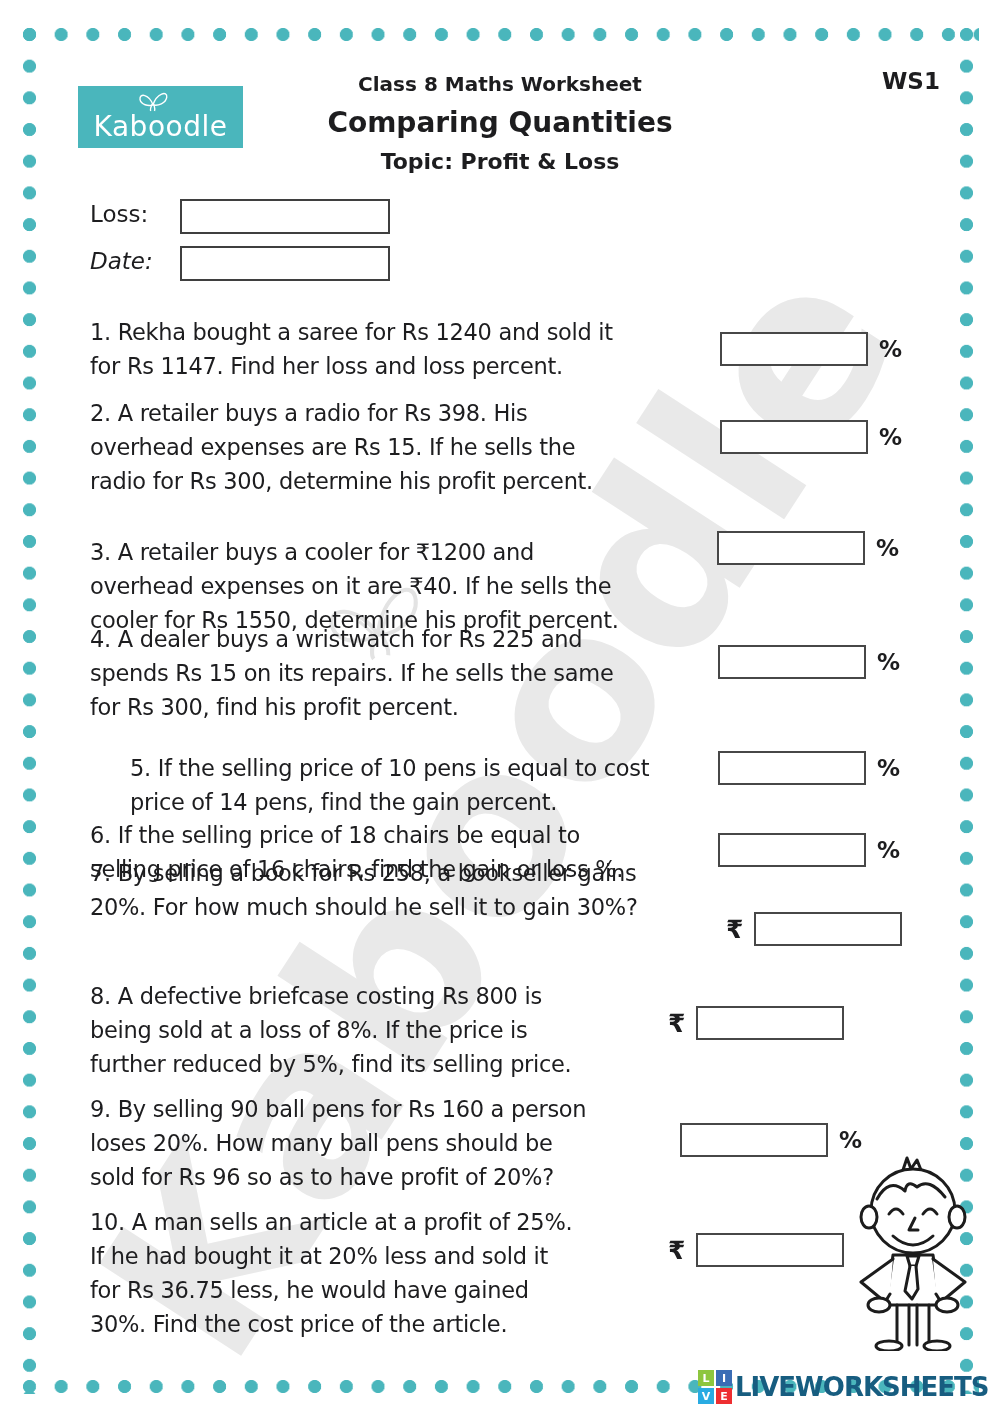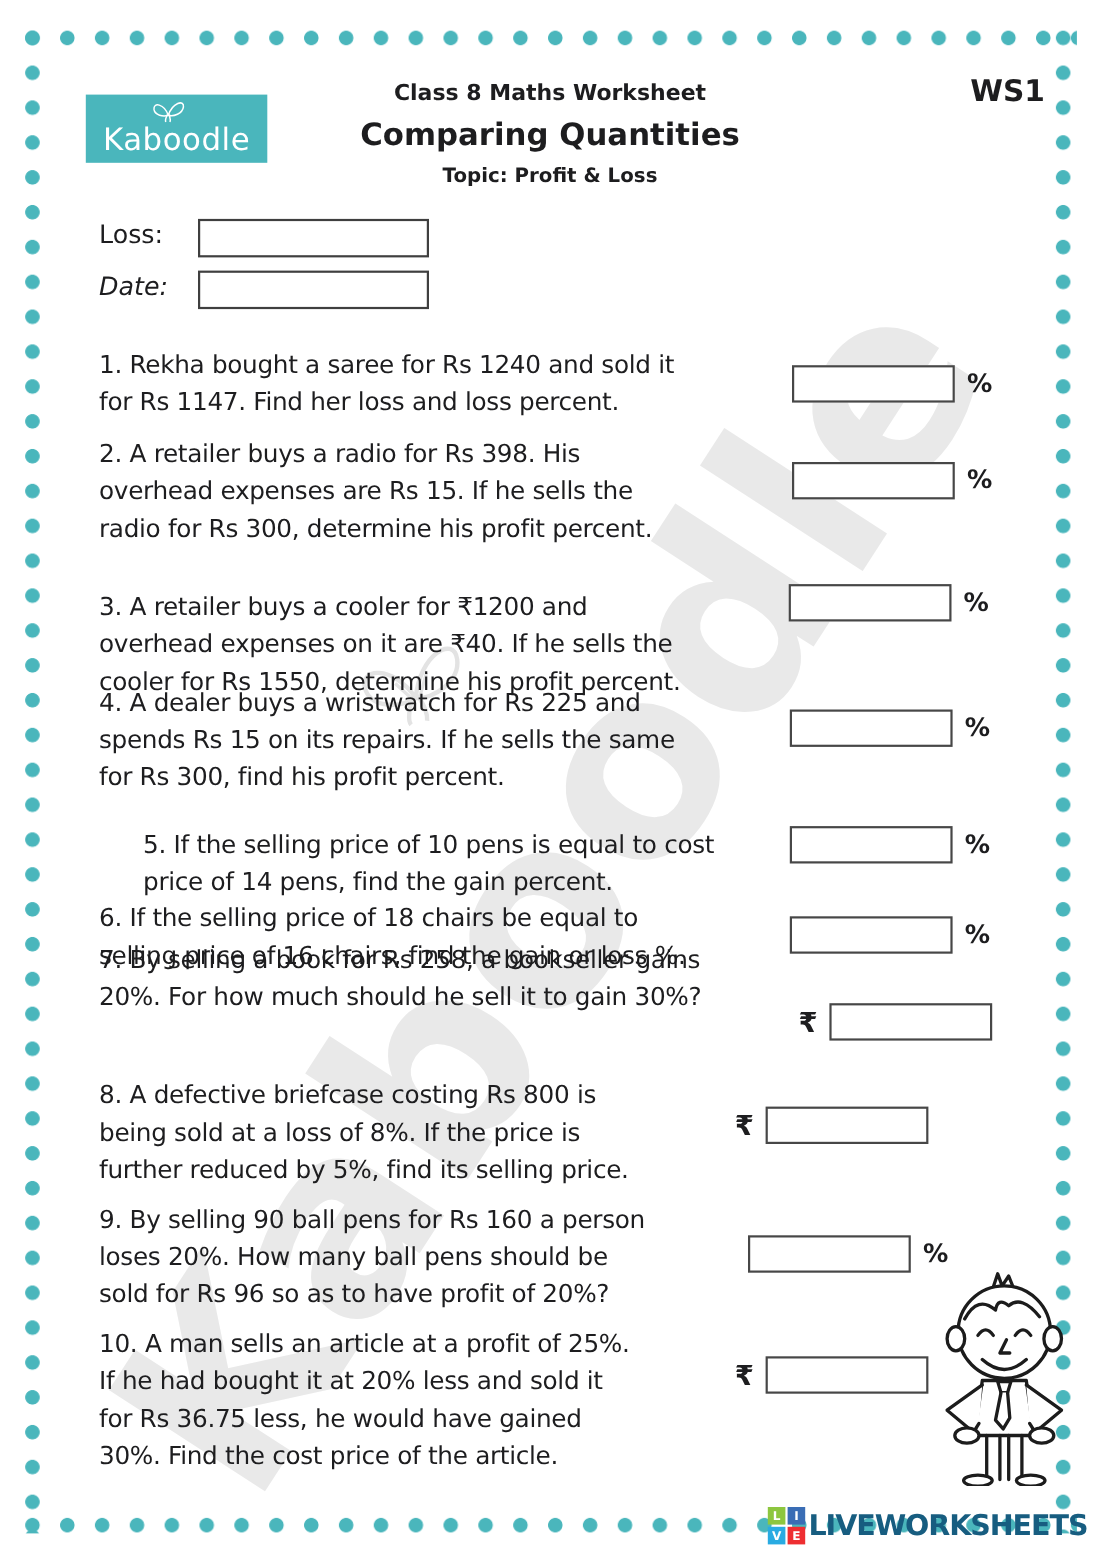--- a/index.html
+++ b/index.html
@@ -33,22 +33,22 @@
 
   .content{position:relative;z-index:1;}
 
   
   .logo{position:absolute;left:78px;top:86px;width:165px;height:62px;background:var(--teal);}
   .logo-text{position:absolute;left:0;right:0;bottom:7px;text-align:center;color:#fff;
     font-size:28px;line-height:1;letter-spacing:.5px;}
   .logo-butterfly{position:absolute;left:58px;top:2px;}
   .hdr-line1{position:absolute;top:72px;left:0;right:0;text-align:center;font-size:20px;font-weight:bold;}
   .hdr-title{position:absolute;top:106px;left:0;right:0;text-align:center;font-size:28px;font-weight:bold;}
-  .hdr-topic{position:absolute;top:149px;left:0;right:0;text-align:center;font-size:18px;font-weight:bold;}
-  .ws-label{position:absolute;left:882px;top:68px;font-size:27px;font-weight:bold;}
+  .hdr-topic{position:absolute;top:149px;left:0;right:0;text-align:center;font-size:22px;font-weight:bold;}
+  .ws-label{position:absolute;left:882px;top:68px;font-size:23px;font-weight:bold;}
 
   
   .field-label{position:absolute;left:90px;font-size:23px;}
   .lbl-name{top:201px;} .lbl-date{top:248px;font-style:italic;}
   .field-input{position:absolute;left:180px;width:210px;height:35px;border:2px solid #3f3f3f;
     background:#fff;box-sizing:border-box;font-size:19px;padding:0 8px;
     font-family:"DejaVu Sans","Liberation Sans",sans-serif;}
   .inp-name{top:199px;} .inp-date{top:246px;}
 
   

